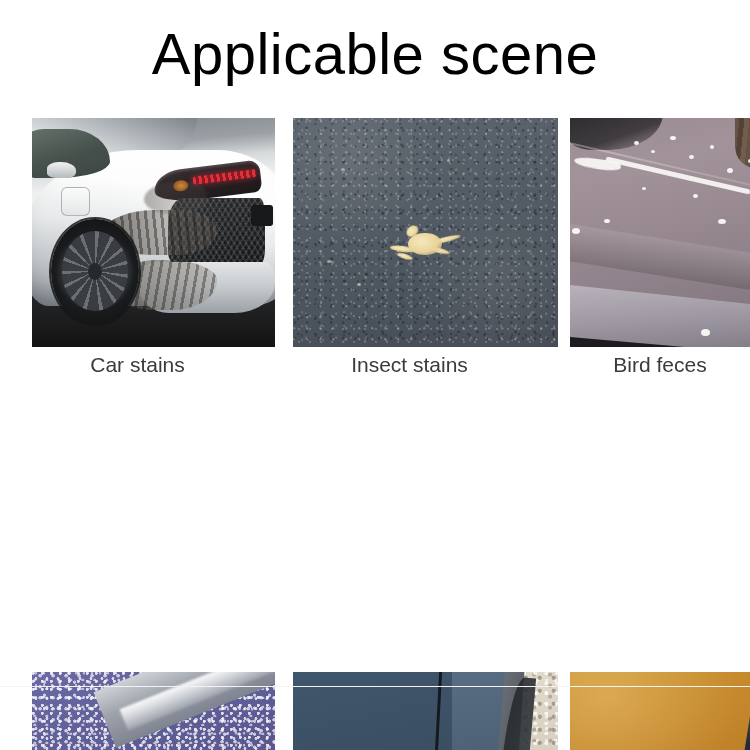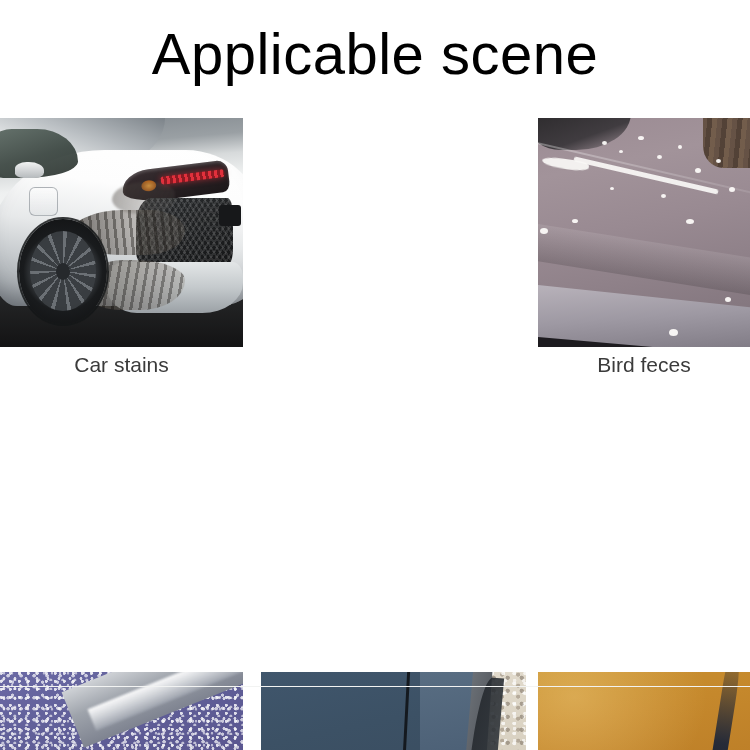--- a/index.html
+++ b/index.html
@@ -46,20 +46,21 @@
     width: 750px;
   }
   .row {
     position: relative;
     width: 750px;
     height: 277px;
   }
   .cell {
     position: absolute;
     top: 0;
+    padding-left: 32px;
   }
   .cell .thumb {
     position: relative;
     width: 100%;
     height: 229px;
     overflow: hidden;
     background: #d8d8d8;
   }
   .cell .caption {
     position: absolute;
@@ -416,20 +417,41 @@
             <div class="car-bumper"></div>
             <div class="car-dirt-c"></div>
             <div class="car-dirt-a"></div>
             <div class="car-dirt-b"></div>
             <div class="car-wheel"></div>
           </div>
         </div>
         <div class="caption">Car stains</div>
       </div>
 
+      <div class="cell col-2">
+        <div class="thumb">
+          <div class="art">
+            <div class="bug-base"></div>
+            <div class="bug-grain"></div>
+            <div class="bug-fleck" style="left:18%;top:22%;width:4px;height:3px;"></div>
+            <div class="bug-fleck" style="left:58%;top:18%;width:3px;height:3px;"></div>
+            <div class="bug-fleck" style="left:24%;top:72%;width:4px;height:3px;"></div>
+            <div class="bug-fleck" style="left:13%;top:62%;width:5px;height:3px;"></div>
+            <div class="bug-splat">
+              <i class="bug-arm-4"></i>
+              <i class="bug-arm-2"></i>
+              <i class="bug-arm-1"></i>
+              <i class="bug-arm-3"></i>
+              <i class="bug-arm-5"></i>
+              <i class="bug-core"></i>
+            </div>
+          </div>
+        </div>
+        <div class="caption">Insect stains</div>
+      </div>
 
       <div class="cell col-3">
         <div class="thumb">
           <div class="art">
             <div class="bird-base"></div>
             <div class="bird-wood"></div>
             <div class="bird-dark-top"></div>
             <div class="bird-crease2"></div>
             <div class="bird-lowpanel"></div>
             <div class="bird-blackbar"></div>

